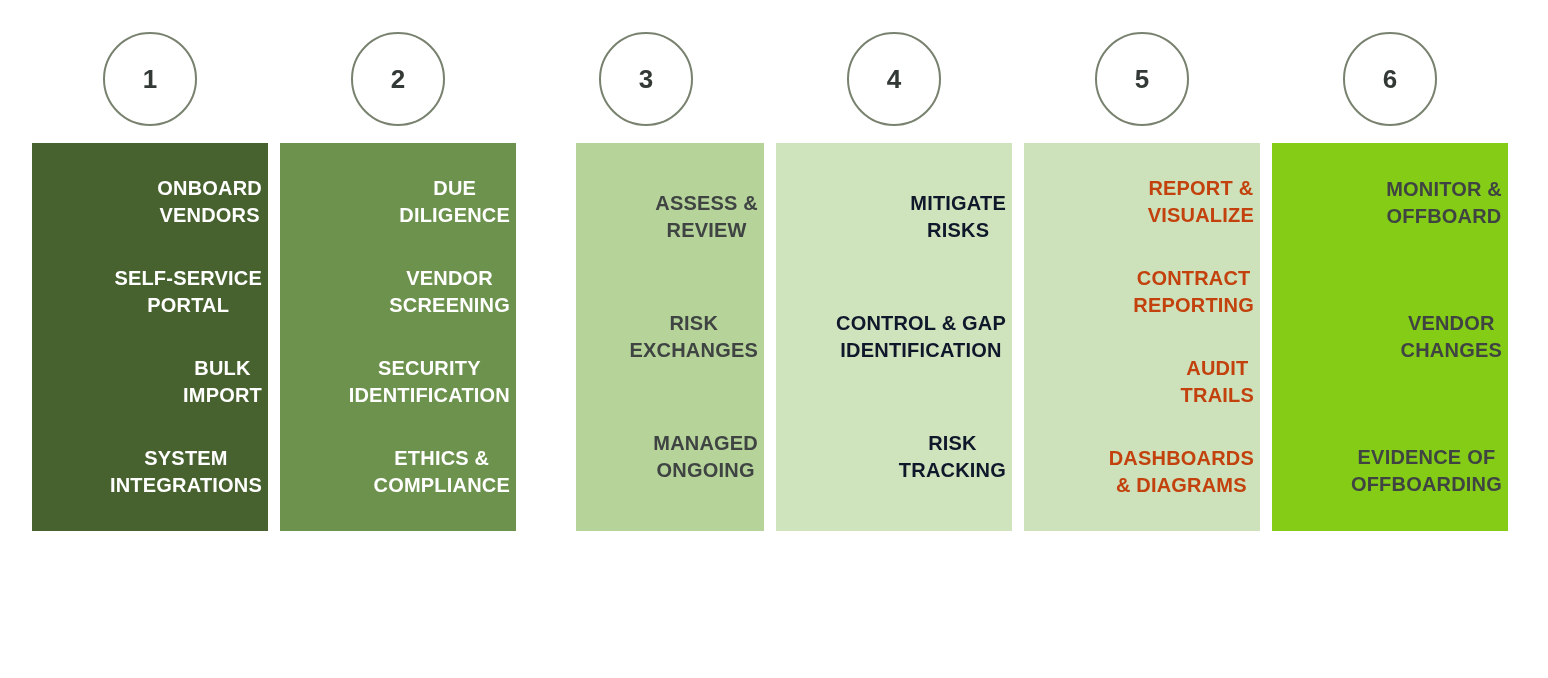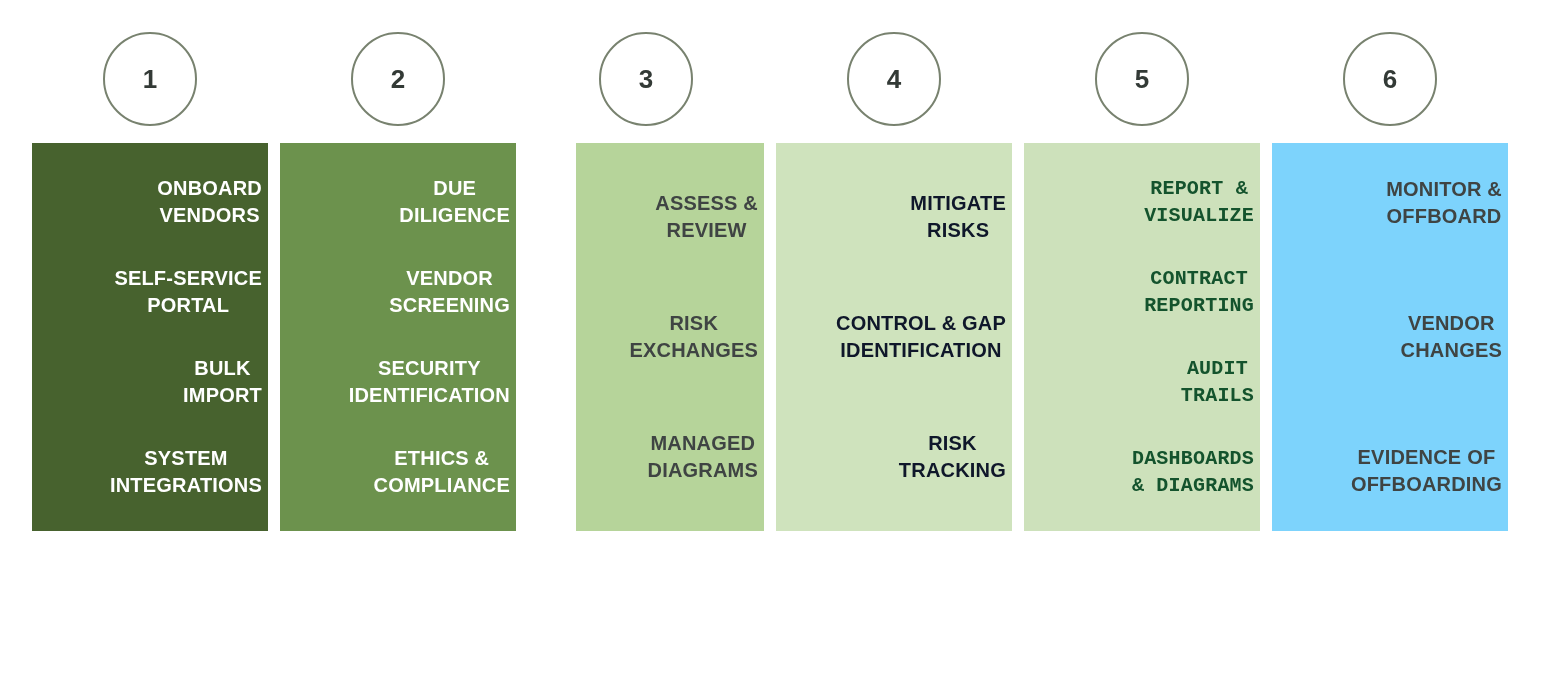--- a/index.html
+++ b/index.html
@@ -122,44 +122,44 @@
       <div class="column-item">ETHICS &amp;
 COMPLIANCE</div>
     </div>
 
     <div class="column" style="background-color: rgb(182, 212, 154); color: rgb(63, 68, 67); margin-left: 48px;">
       <div class="column-item">ASSESS &amp;
 REVIEW</div>
       <div class="column-item">RISK
 EXCHANGES</div>
       <div class="column-item">MANAGED
-DIAGRAMS</div>
+ONGOING</div>
     </div>
 
     <div class="column" style="background-color: rgb(207, 227, 189); color: #0f172a;">
       <div class="column-item">MITIGATE
 RISKS</div>
       <div class="column-item">CONTROL &amp; GAP
 IDENTIFICATION</div>
       <div class="column-item">RISK
 TRACKING</div>
     </div>
 
-    <div class="column" style="background-color: rgb(205, 225, 187); color: #14532d; font-family: Liberation Mono, monospace;">
+    <div class="column" style="background-color: rgb(205, 225, 187); color: #c2410c;">
       <div class="column-item">REPORT &amp;
 VISUALIZE</div>
       <div class="column-item">CONTRACT
 REPORTING</div>
       <div class="column-item">AUDIT
 TRAILS</div>
       <div class="column-item">DASHBOARDS
 &amp; DIAGRAMS</div>
     </div>
 
-    <div class="column" style="background-color: #7dd3fc; color: rgb(63, 68, 67); gap: 42px;">
+    <div class="column" style="background-color: #84cc16; color: rgb(63, 68, 67); gap: 42px;">
       <div class="column-item">MONITOR &amp;
 OFFBOARD</div>
       <div class="column-item">VENDOR
 CHANGES</div>
       <div class="column-item">EVIDENCE OF
 OFFBOARDING</div>
     </div>
 
   </div>
 </div>

